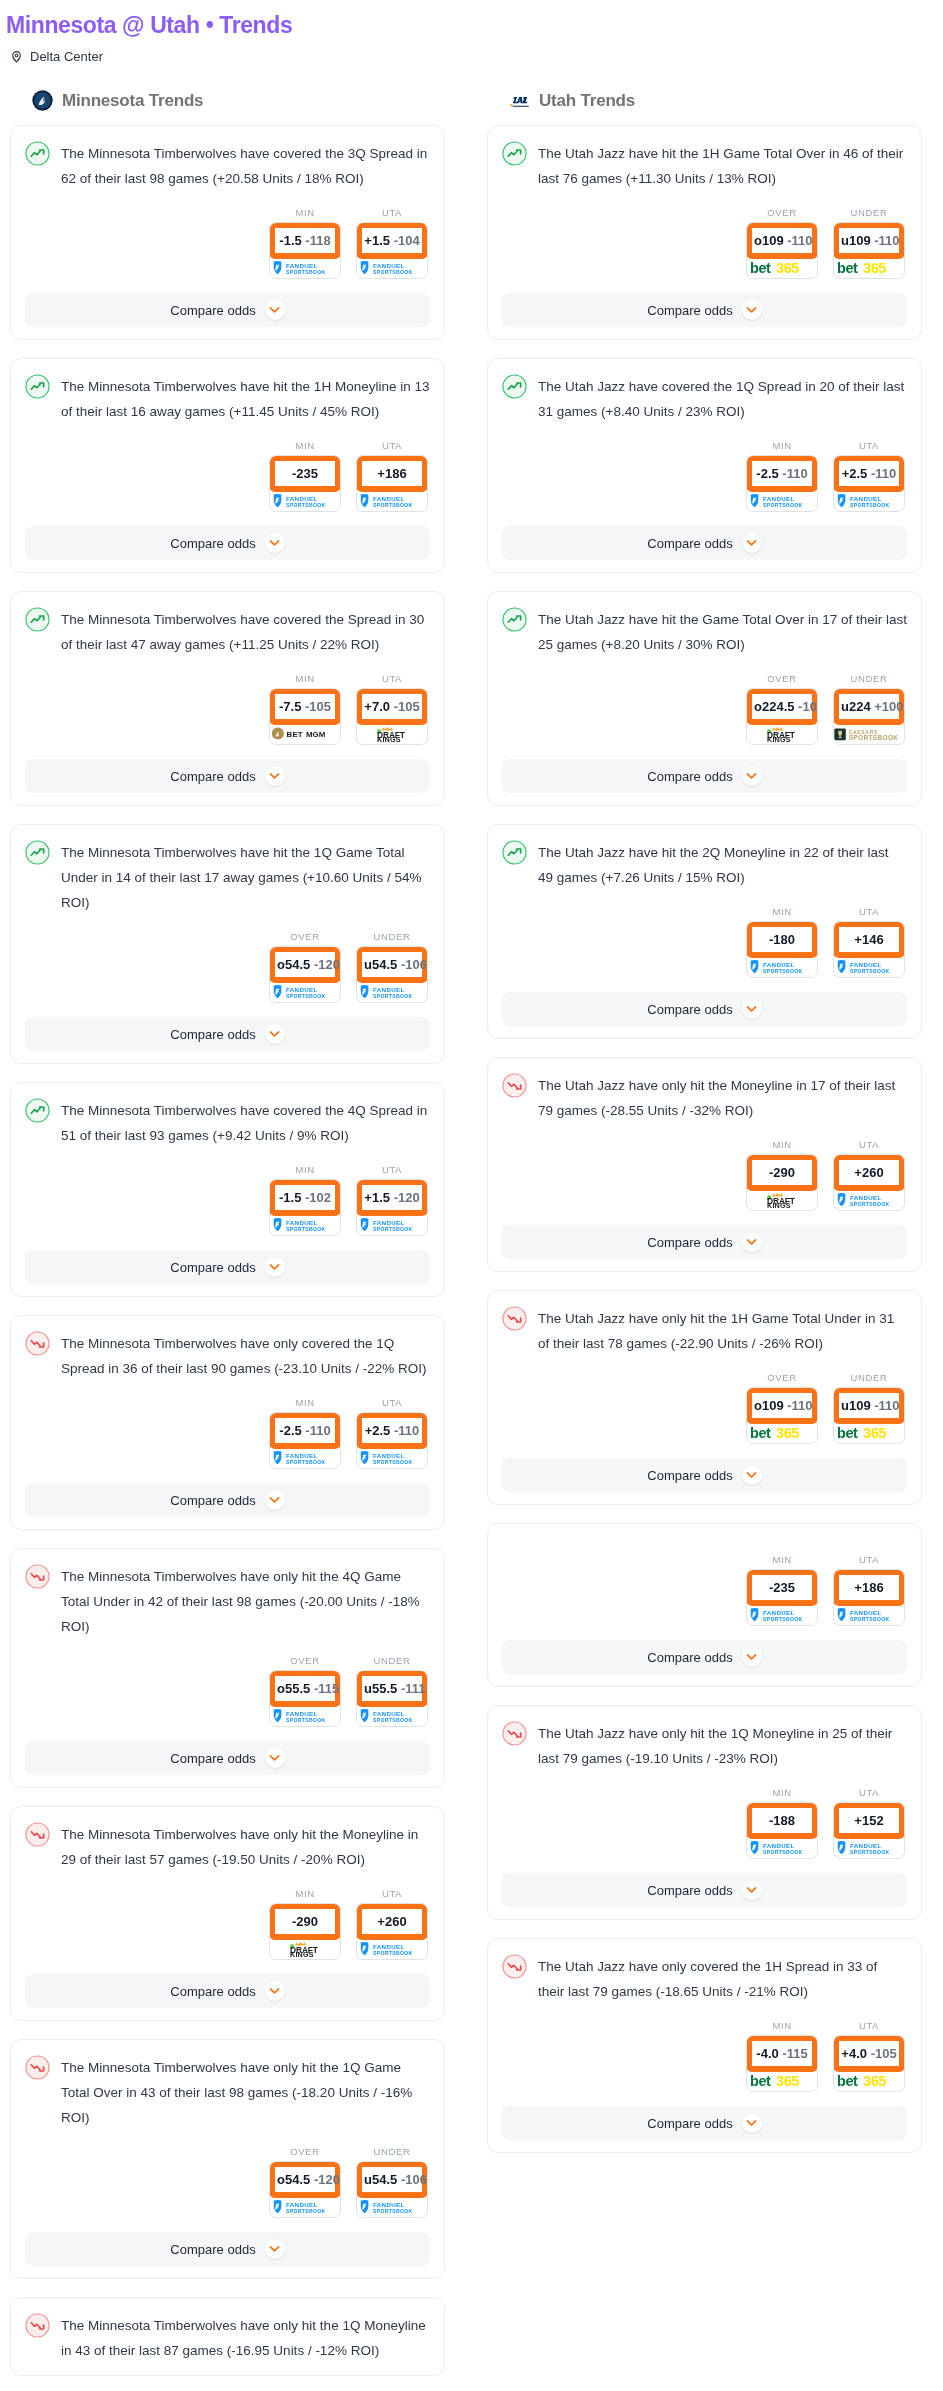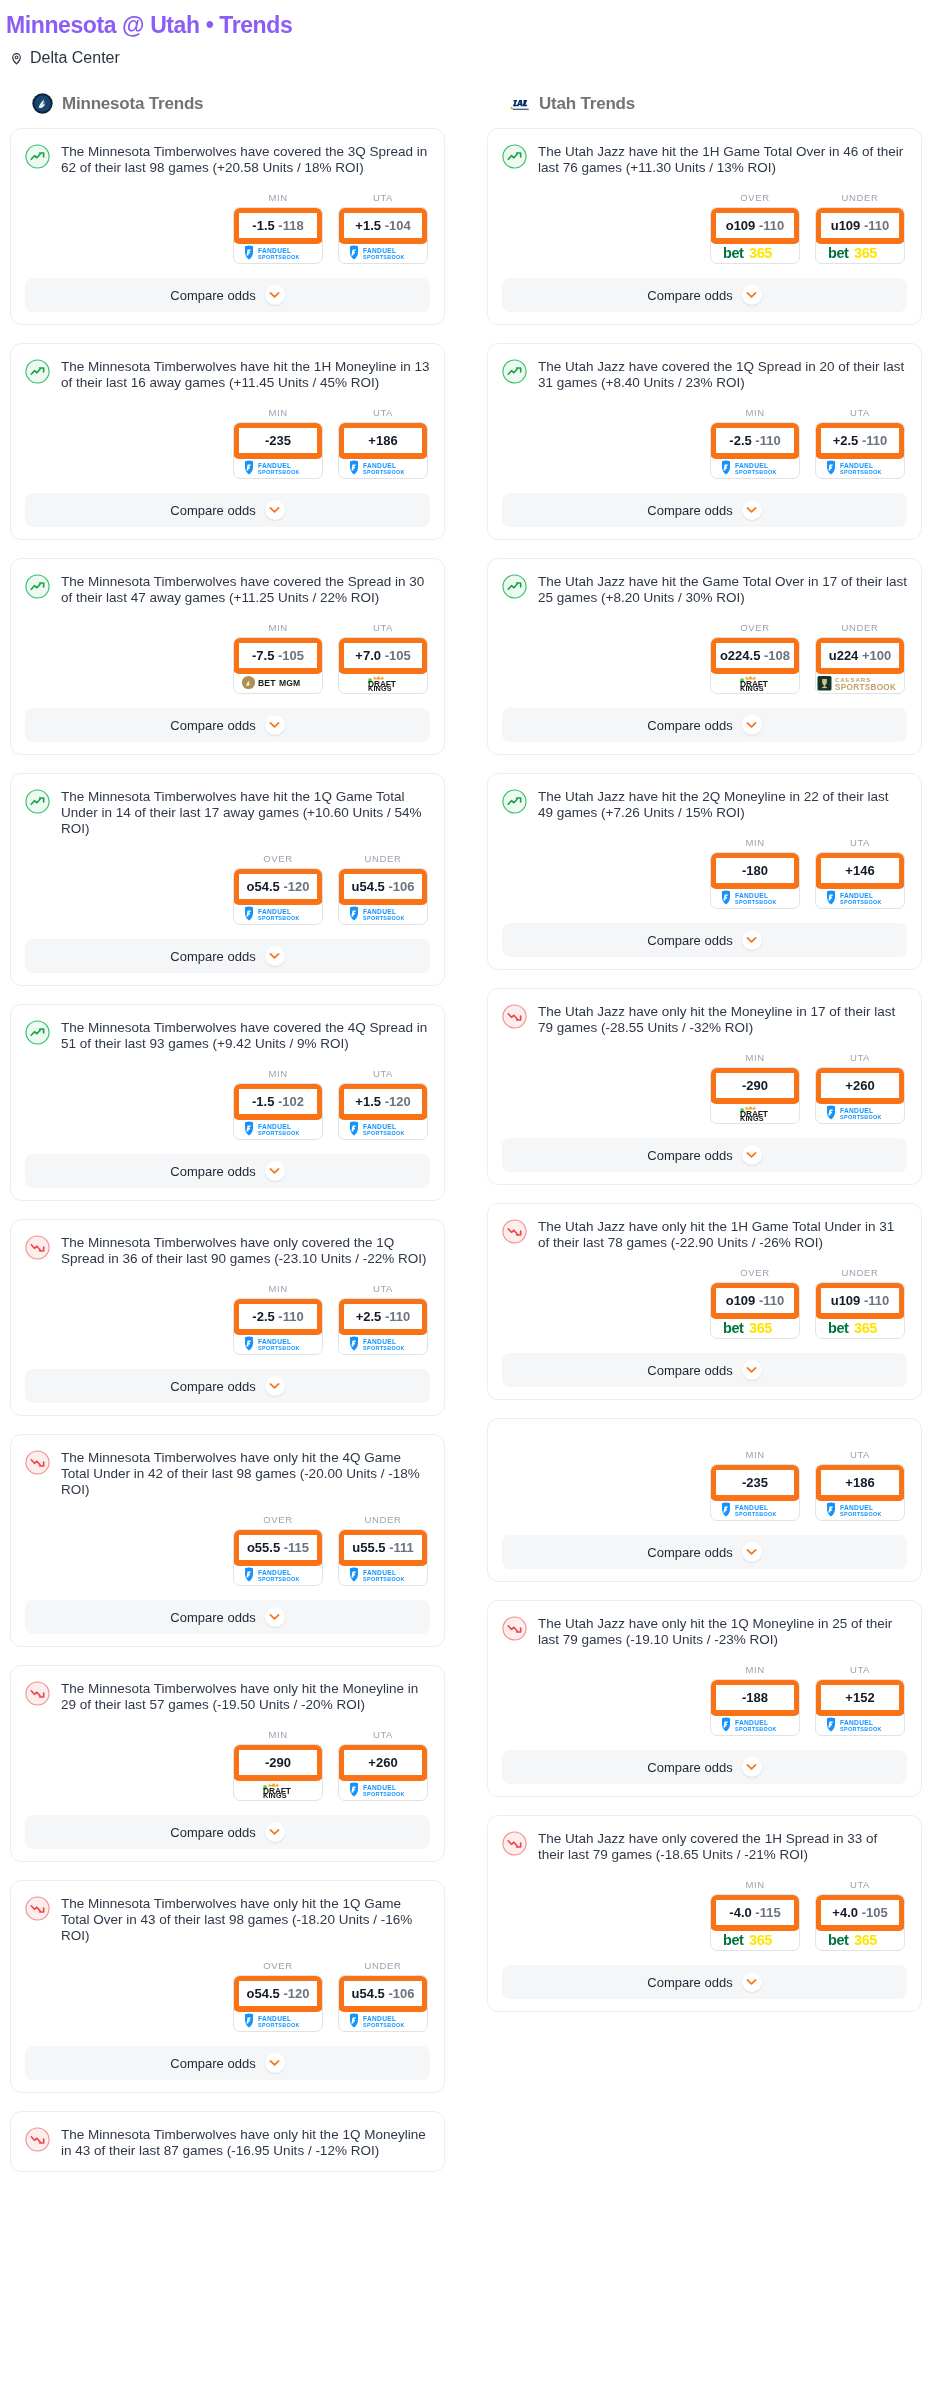--- a/index.html
+++ b/index.html
@@ -20,21 +20,21 @@
     letter-spacing: -0.4px;
     color: #8b5cf6;
     margin: 4px 0 0 6px;
   }
   .venue-row {
     display: flex;
     align-items: center;
     gap: 7px;
     margin: 10px 0 0 10px;
   }
-  .venue-text { font-size: 16px; color: #2b3443; }
+  .venue-text { font-size: 13px; color: #2b3443; }
   .pin { width:13px; height:13px; display:block; }
 
   
   .columns {
     display: flex;
     gap: 42px;
     padding: 0 10px;
     margin-top: 26px;
     align-items: flex-start;
   }
@@ -55,34 +55,34 @@
     border: 1px solid #eceef1;
     border-radius: 11px;
     background: #fff;
     padding: 14px 14px 12px 14px;
     margin-bottom: 18px;
   }
   .card-top { display:flex; gap: 11px; align-items:flex-start; }
   .trend-icon { width: 25px; height: 25px; flex: none; margin-top: 1px; }
   .trend-text {
     font-size: 13.5px;
-    line-height: 16px;
+    line-height: 25px;
     color: #2f3847;
     padding-top: 1px;
   }
 
   
   .odds-row {
     display: flex;
     justify-content: flex-end;
     gap: 15px;
     margin-top: 16px;
     padding-right: 2px;
   }
-  .odds-cell { width: 90px; }
+  .odds-cell { width: 72px; }
   .odds-label {
     text-align:center;
     font-size: 9.5px;
     letter-spacing: 0.6px;
     color: #9aa3b0;
     margin-bottom: 4px;
   }
   .odds-box {
     border: 1px solid #dfe3e8;
     border-radius: 7px;

